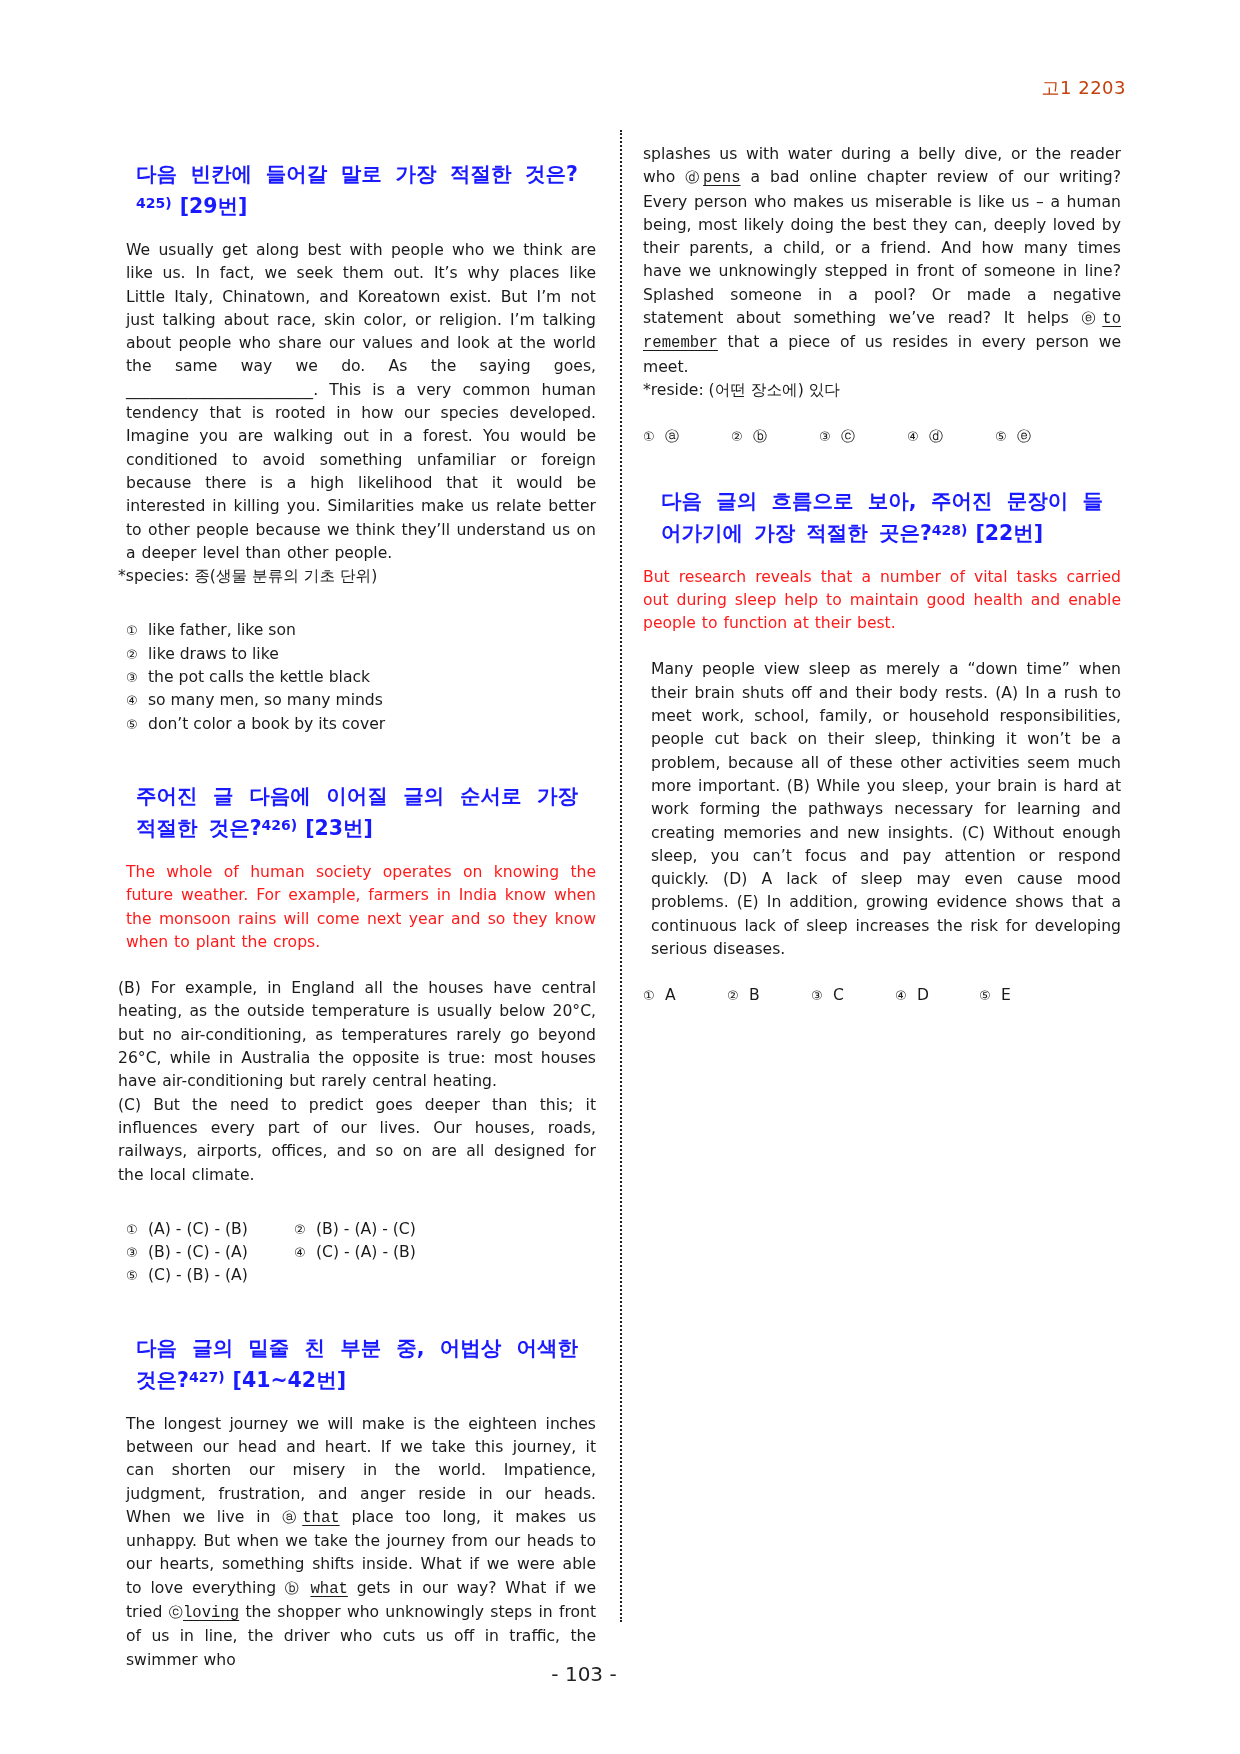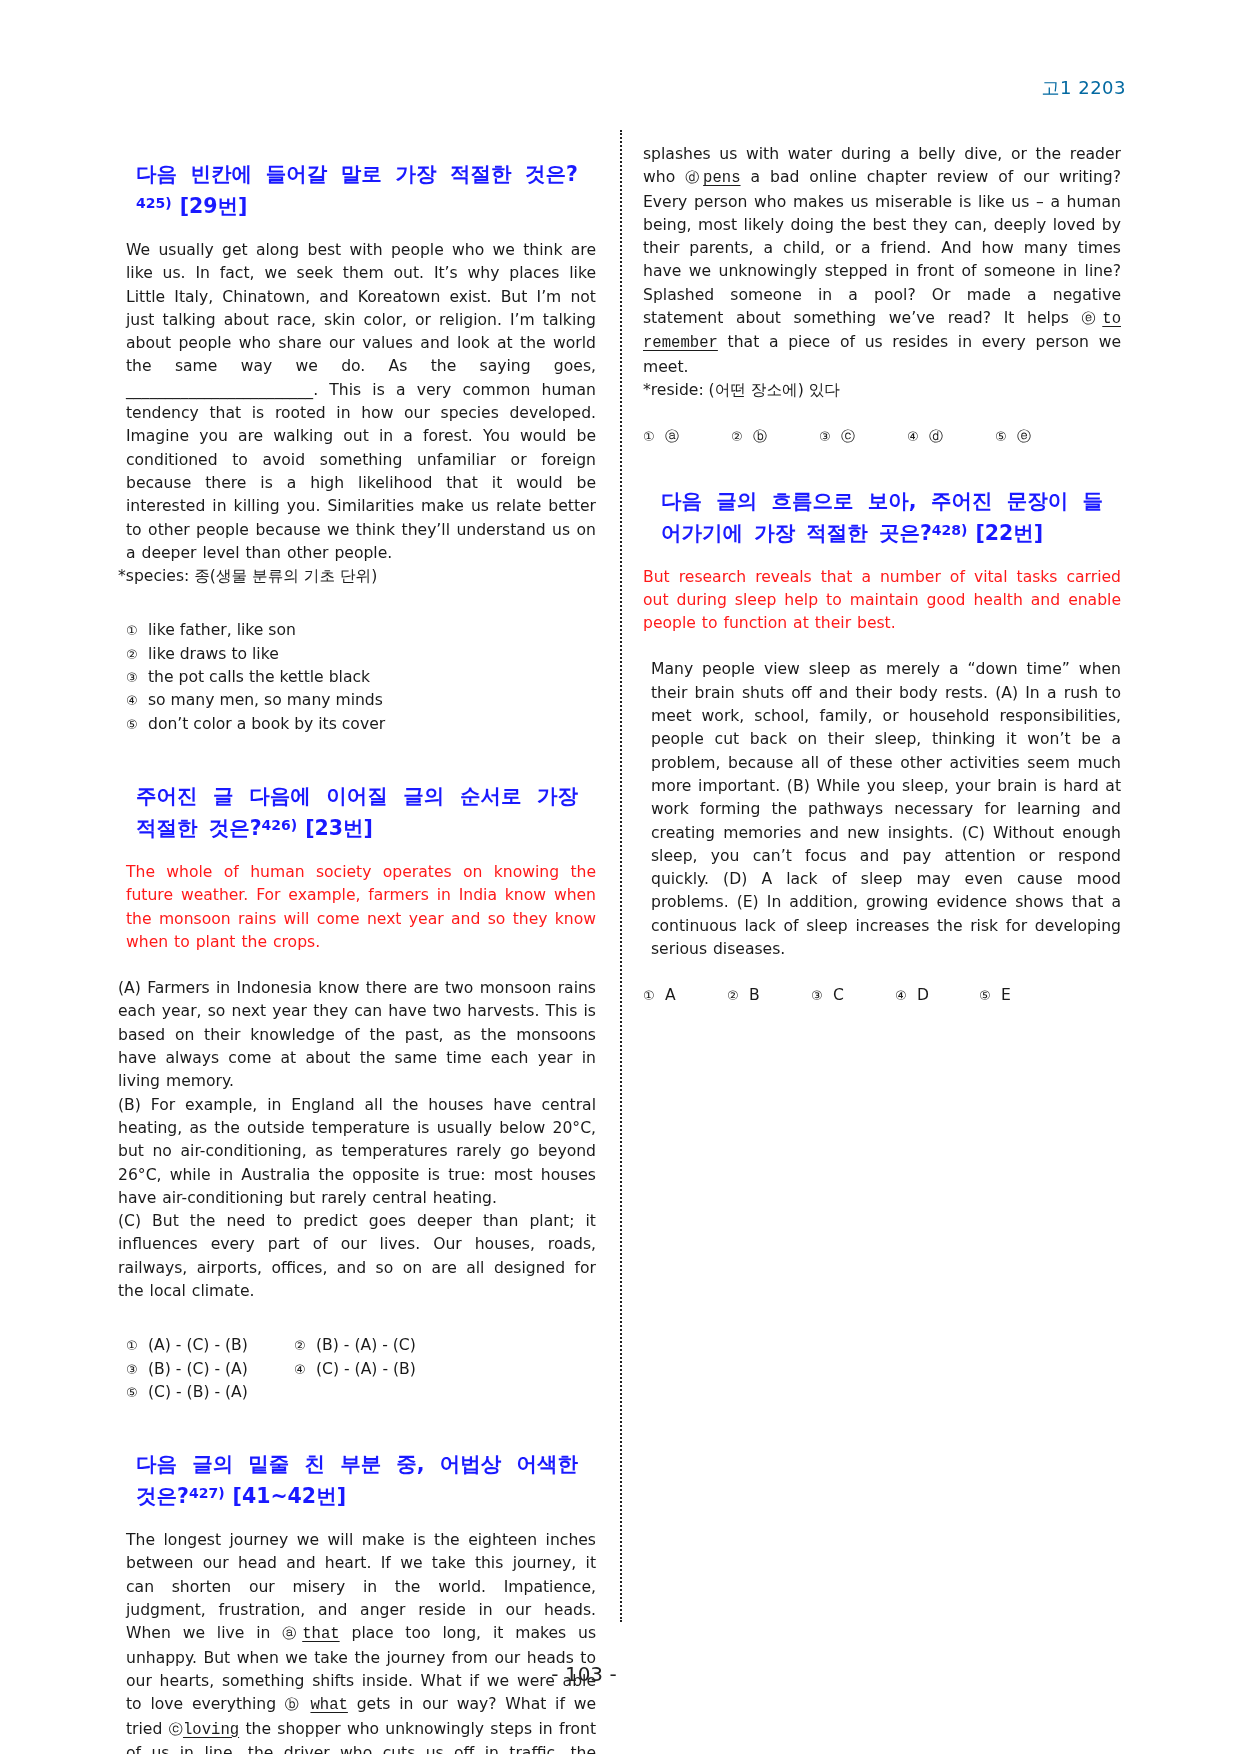--- a/index.html
+++ b/index.html
@@ -3,21 +3,21 @@
   <meta charset="utf-8">
   <style>
     html, body { margin: 0; padding: 0; background: #ffffff; }
     body {
       width: 1240px; height: 1754px; position: relative; overflow: hidden;
       font-family: "DejaVu Sans", "Liberation Sans", sans-serif;
       color: #1a1a1a;
     }
     .page-code {
       position: absolute; top: 76px; right: 114px;
-      color: #0369a1; font-size: 18px; letter-spacing: 0.5px;
+      color: #c2410c; font-size: 18px; letter-spacing: 0.5px;
     }
     .divider {
       position: absolute; left: 620px; top: 130px; height: 1492px;
       border-left: 2px dotted #222;
     }
     .col { position: absolute; top: 142px; width: 478px; }
     .col-left { left: 118px; }
     .col-right { left: 643px; top: 143px; }
     .q-title {
       color: #1a1aff; font-size: 20.5px; line-height: 29px;
@@ -74,23 +74,22 @@
   </section>
 
   <div class="gap-m"></div>
 
   <section>
     <h2 class="q-title">
       <span>주어진 글 다음에 이어질 글의 순서로 가장 적절한 것은?</span><sup>426)</sup><span>[23번]</span>
     </h2>
     <p class="para red indent">The whole of human society operates on knowing the future weather. For example, farmers in India know when the monsoon rains will come next year and so they know when to plant the crops.</p>
     <div class="gap-s"></div>
-    <p class="para">(A) Farmers in Indonesia know there are two monsoon rains each year, so next year they can have two harvests. This is based on their knowledge of the past, as the monsoons have always come at about the same time each year in living memory.</p>
     <p class="para">(B) For example, in England all the houses have central heating, as the outside temperature is usually below 20°C, but no air-conditioning, as temperatures rarely go beyond 26°C, while in Australia the opposite is true: most houses have air-conditioning but rarely central heating.</p>
-    <p class="para">(C) But the need to predict goes deeper than plant; it influences every part of our lives. Our houses, roads, railways, airports, offices, and so on are all designed for the local climate.</p>
+    <p class="para">(C) But the need to predict goes deeper than this; it influences every part of our lives. Our houses, roads, railways, airports, offices, and so on are all designed for the local climate.</p>
     <div class="gap-s"></div>
     <div class="grid-2 choices">
       <div><span class="choice-num">①</span><span>(A) - (C) - (B)</span></div>
       <div><span class="choice-num">②</span><span>(B) - (A) - (C)</span></div>
       <div><span class="choice-num">③</span><span>(B) - (C) - (A)</span></div>
       <div><span class="choice-num">④</span><span>(C) - (A) - (B)</span></div>
       <div><span class="choice-num">⑤</span><span>(C) - (B) - (A)</span></div>
     </div>
   </section>
 

